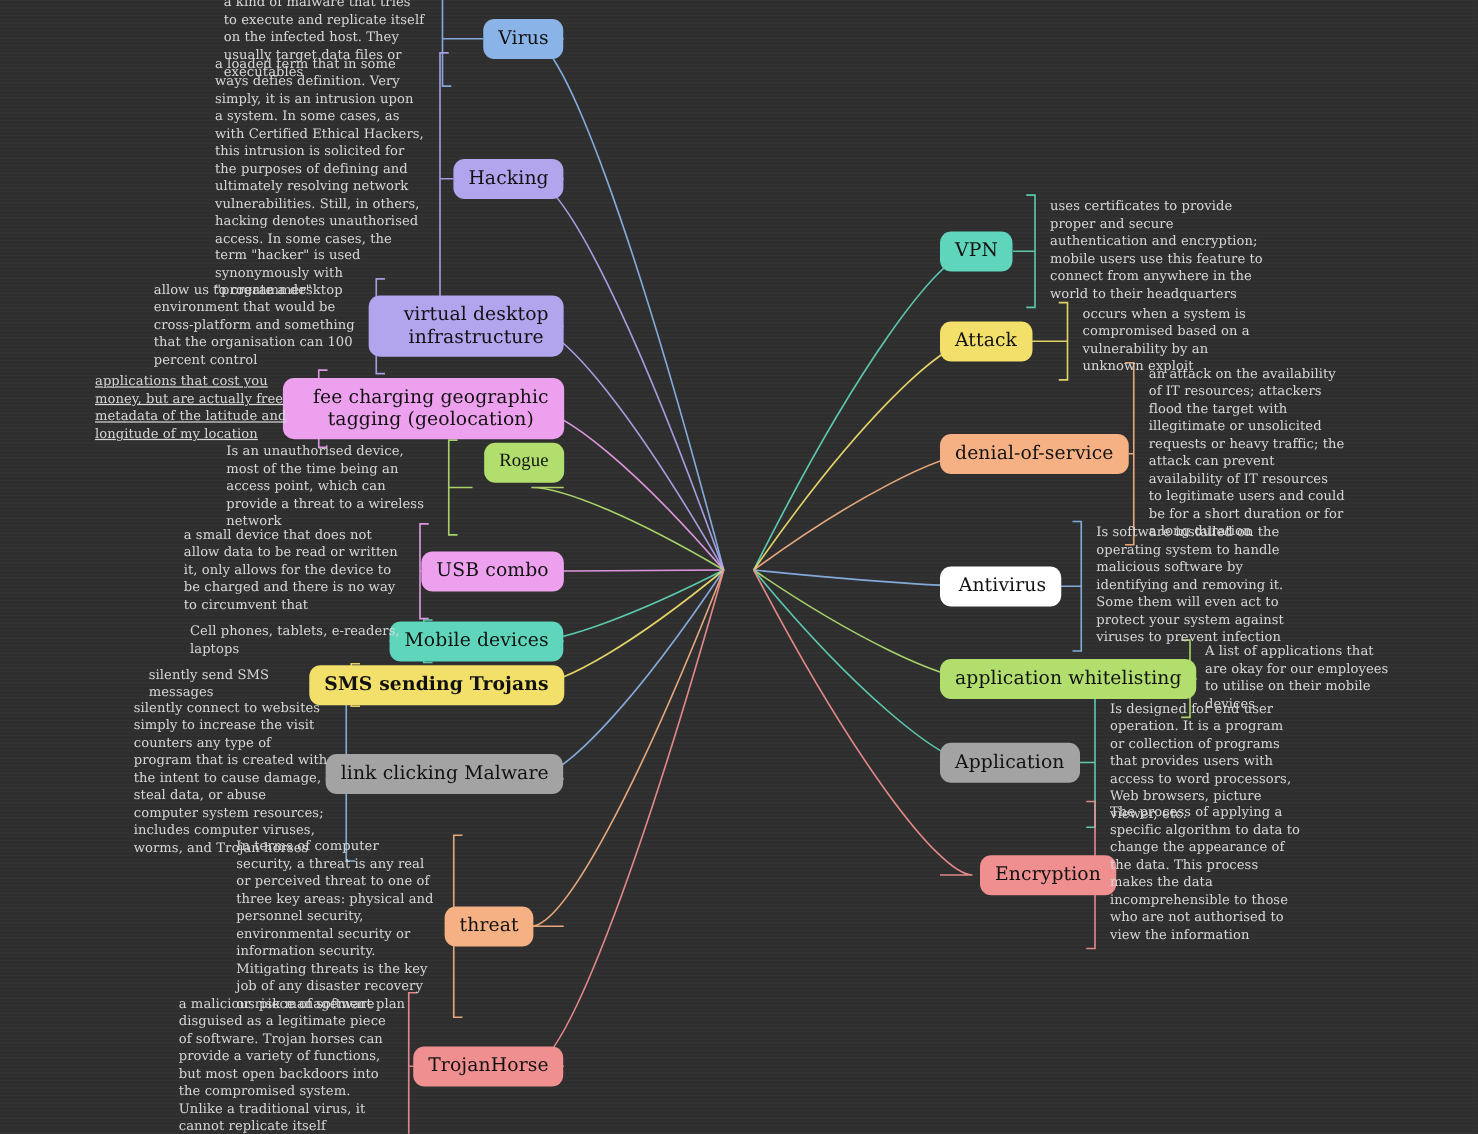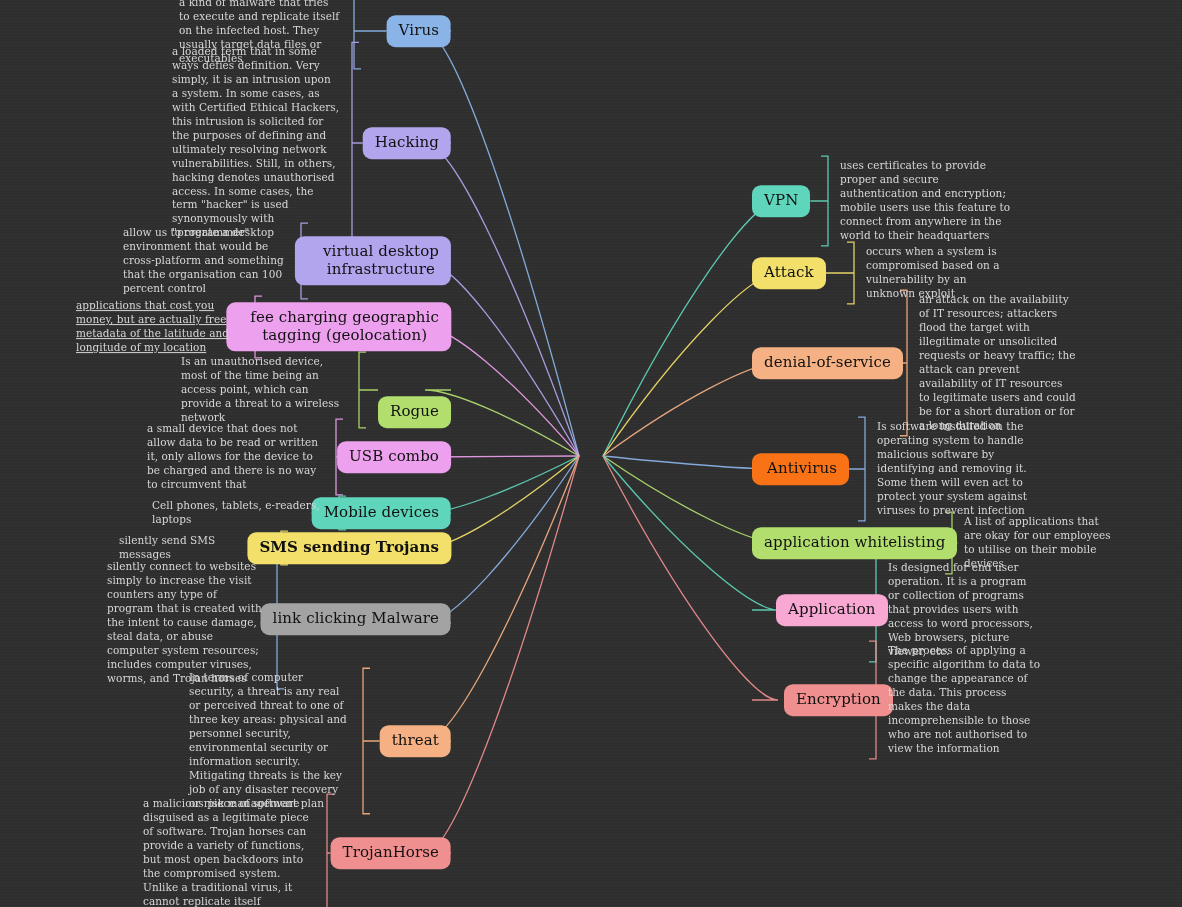--- a/index.html
+++ b/index.html
@@ -103,42 +103,42 @@
       <div class="node left" style="left: 451px; top: 31px; background: rgb(138, 180, 232); padding-left: 12px;">Virus</div>
       <div class="desc left" style="left: 342px; top: 31px; width: 163px;">a kind of malware that tries to execute and replicate itself on the infected host. They usually target data files or executables</div>
       <div class="node left" style="left: 451px; top: 143px; background: rgb(179, 164, 238);">Hacking</div>
       <div class="desc left" style="left: 340px; top: 143px; width: 168px;">a loaded term that in some ways defies definition. Very simply, it is an intrusion upon a system. In some cases, as with Certified Ethical Hackers, this intrusion is solicited for the purposes of defining and ultimately resolving network vulnerabilities. Still, in others, hacking denotes unauthorised access. In some cases, the term "hacker" is used synonymously with "programmer"</div>
       <div class="node left" style="left: 451px; top: 261px; background: rgb(179, 164, 238); padding-left: 28px;">virtual desktop
 infrastructure</div>
       <div class="desc left" style="left: 289px; top: 261px; width: 166px;">allow us to create a desktop environment that would be cross-platform and something that the organisation can 100 percent control</div>
       <div class="node left" style="left: 451px; top: 327px; background: rgb(237, 160, 237); padding-left: 24px;">fee charging geographic
 tagging (geolocation)</div>
       <div class="desc left" style="left: 243px; top: 327px; width: 167px; text-decoration: underline;">applications that cost you money, but are actually free metadata of the latitude and longitude of my location</div>
-      <div class="node left" style="left: 451px; top: 412px; background: rgb(178, 222, 110);">Rogue</div>
+      <div class="node left" style="left: 451px; top: 370px; background: rgb(178, 222, 110); font-family: Liberation Serif, serif;">Rogue</div>
       <div class="desc left" style="left: 347px; top: 390px; width: 166px;">Is an unauthorised device, most of the time being an access point, which can provide a threat to a wireless network</div>
       <div class="node left" style="left: 451px; top: 457px; background: rgb(237, 160, 237);">USB combo</div>
       <div class="desc left" style="left: 324px; top: 457px; width: 177px;">a small device that does not allow data to be read or written it, only allows for the device to be charged and there is no way to circumvent that</div>
       <div class="node left" style="left: 451px; top: 513px; background: rgb(95, 214, 187);">Mobile devices</div>
       <div class="desc left" style="left: 327px; top: 513px; width: 175px;">Cell phones, tablets, e-readers, laptops</div>
       <div class="node left" style="left: 451px; top: 548px; background: rgb(242, 224, 106); font-weight: bold;">SMS sending Trojans</div>
       <div class="desc left" style="left: 269px; top: 548px; width: 150px;">silently send SMS messages</div>
       <div class="node left" style="left: 451px; top: 619px; background: #a3a3a3;">link clicking Malware</div>
       <div class="desc left" style="left: 265px; top: 623px; width: 158px;">silently connect to websites simply to increase the visit counters any type of program that is created with the intent to cause damage, steal data, or abuse computer system resources; includes computer viruses, worms, and Trojan horses</div>
-      <div class="node left" style="left: 451px; top: 741px; background: rgb(245, 177, 131);">threat</div>
+      <div class="node left" style="left: 427px; top: 741px; background: rgb(245, 177, 131);">threat</div>
       <div class="desc left" style="left: 351px; top: 741px; width: 162px;">In terms of computer security, a threat is any real or perceived threat to one of three key areas: physical and personnel security, environmental security or information security. Mitigating threats is the key job of any disaster recovery or risk management plan</div>
       <div class="node left" style="left: 451px; top: 853px; background: rgb(240, 143, 143);">TrojanHorse</div>
       <div class="desc left" style="left: 315px; top: 853px; width: 172px;">a malicious piece of software disguised as a legitimate piece of software. Trojan horses can provide a variety of functions, but most open backdoors into the compromised system. Unlike a traditional virus, it cannot replicate itself</div>
       <div class="node right" style="left: 752px; top: 201px; background: rgb(95, 214, 187);">VPN</div>
       <div class="desc right" style="left: 840px; top: 201px; width: 172px;">uses certificates to provide proper and secure authentication and encryption; mobile users use this feature to connect from anywhere in the world to their headquarters</div>
       <div class="node right" style="left: 752px; top: 273px; background: rgb(242, 224, 106);">Attack</div>
       <div class="desc right" style="left: 866px; top: 273px; width: 142px;">occurs when a system is compromised based on a vulnerability by an unknown exploit</div>
       <div class="node right" style="left: 752px; top: 363px; background: rgb(245, 177, 131);">denial-of-service</div>
       <div class="desc right" style="left: 919px; top: 363px; width: 157px;">an attack on the availability of IT resources; attackers flood the target with illegitimate or unsolicited requests or heavy traffic; the attack can prevent availability of IT resources to legitimate users and could be for a short duration or for a long duration</div>
-      <div class="node right" style="left: 752px; top: 469px; background: #f97316; padding-left: 15px;">Antivirus</div>
+      <div class="node right" style="left: 752px; top: 469px; background: #ffffff; padding-left: 15px;">Antivirus</div>
       <div class="desc right" style="left: 877px; top: 469px; width: 156px;">Is software installed on the operating system to handle malicious software by identifying and removing it. Some them will even act to protect your system against viruses to prevent infection</div>
       <div class="node right" style="left: 752px; top: 543px; background: rgb(178, 222, 110);">application whitelisting</div>
       <div class="desc right" style="left: 964px; top: 543px; width: 148px;">A list of applications that are okay for our employees to utilise on their mobile devices</div>
-      <div class="node right" style="left: 776px; top: 610px; background: #f9a8d4;">Application</div>
+      <div class="node right" style="left: 752px; top: 610px; background: #a3a3a3;">Application</div>
       <div class="desc right" style="left: 888px; top: 610px; width: 150px;">Is designed for end user operation. It is a program or collection of programs that provides users with access to word processors, Web browsers, picture viewer, etc.</div>
       <div class="node right" style="left: 752px; top: 700px; background: rgb(240, 143, 143); margin-left: 32px;">Encryption</div>
       <div class="desc right" style="left: 888px; top: 700px; width: 152px;">The process of applying a specific algorithm to data to change the appearance of the data. This process makes the data incomprehensible to those who are not authorised to view the information</div>
     </div>
 </div>
 
 </body></html>

